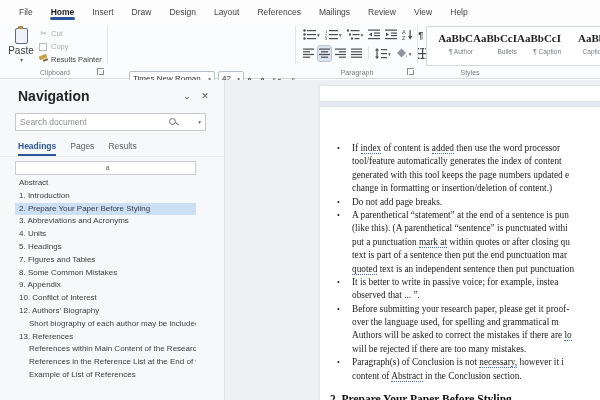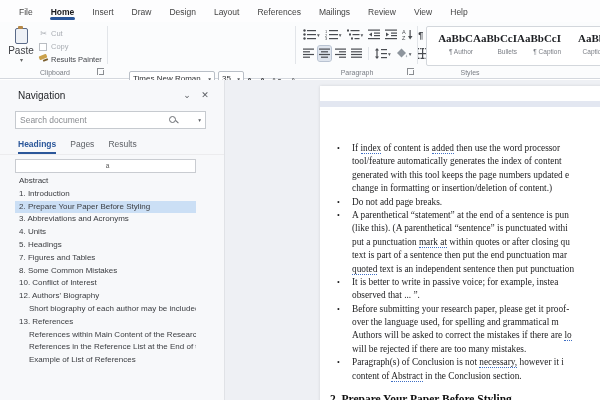--- a/index.html
+++ b/index.html
@@ -79,21 +79,21 @@
   .style-item { width:44px; text-align:right; padding-top:2px; cursor:default; flex:none; }
   .style-preview { font-family:"Liberation Serif",serif; font-size:11px; font-weight:bold; color:#1d1f23; line-height:14px; white-space:nowrap; }
   .style-name { font-size:6.5px; color:#7a7e85; margin-top:3px; white-space:nowrap; }
 
   
   #main { position:absolute; top:80px; left:0; right:0; bottom:0; background:#eef0f4; display:flex; }
 
   
   #navpane { width:225px; height:100%; background:#f7f8fa; border-right:1px solid #e0e2e6; position:relative; flex:none; }
   #nav-header { display:flex; align-items:center; padding:8px 10px 2px 18px; }
-  #nav-title { font-size:10px; font-weight:normal; color:#232529; flex:1; }
+  #nav-title { font-size:14px; font-weight:bold; color:#232529; flex:1; }
   .nav-hbtn { width:18px; height:14px; text-align:center; font-size:9px; color:#5b5e63; line-height:14px; }
   #nav-search { margin:7px 18px 0 15px; height:18px; background:#fff; border:1px solid #c6cacf; display:flex; align-items:center; padding:0 4px;gap:17px; }
   #nav-search input { border:none; outline:none; flex:1; font-size:8.5px; color:#333; background:transparent; font-family:"Liberation Sans",sans-serif; }
   #nav-search input::placeholder { color:#8a8d92; }
   .mag-ic { position:relative; width:9px; height:9px; margin-right:2px; }
   .mag-ic::before { content:""; position:absolute; left:0; top:0; width:5px; height:5px; border:1.2px solid #6b6e73; border-radius:50%; }
   .mag-ic::after { content:""; position:absolute; left:5.5px; top:5.5px; width:3.5px; height:1.2px; background:#6b6e73; transform:rotate(45deg); }
   #nav-tabs { display:flex; gap:14px; padding:10px 0 0 18px; border-bottom:1px solid #ececee; }
   .ntab { font-size:8.5px; color:#5f6playing267; padding-bottom:5px; position:relative; color:#5f6267; }
   .ntab.active { color:#2b579a; font-weight:bold; }
@@ -160,21 +160,21 @@
   </div>
   <div class="gsep" style="left:107px"></div>
 
   <div class="grp" id="g-font">
     <div class="frow1">
       <div class="combo" id="font-name">
         <span>Times New Roman</span>
         <span class="dd">▾</span>
       </div>
       <div class="combo" id="font-size">
-        <span>35</span>
+        <span>42</span>
         <span class="dd">▾</span>
       </div>
       <span class="fbtn">
           <span class="grow-ic">A</span>
           <span class="mini">ˆ</span>
         </span>
       <span class="fbtn">
           <span class="shrink-ic">A</span>
           <span class="mini">ˇ</span>
         </span>
@@ -382,20 +382,21 @@
     <div id="nav-list">
         <div class="nav-item boxed"><span>a</span></div>
         <div class="nav-item"><span>Abstract</span></div>
         <div class="nav-item"><span>1. Introduction</span></div>
         <div class="nav-item selected"><span>2. Prepare Your Paper Before Styling</span></div>
         <div class="nav-item"><span>3. Abbreviations and Acronyms</span></div>
         <div class="nav-item"><span>4. Units</span></div>
         <div class="nav-item"><span>5. Headings</span></div>
         <div class="nav-item"><span>7. Figures and Tables</span></div>
         <div class="nav-item"><span>8. Some Common Mistakes</span></div>
+        <div class="nav-item"><span>9. Appendix</span></div>
         <div class="nav-item"><span>10. Conflict of Interest</span></div>
         <div class="nav-item"><span>12. Authors' Biography</span></div>
         <div class="nav-item sub"><span>Short biography of each author may be included...</span></div>
         <div class="nav-item"><span>13. References</span></div>
         <div class="nav-item sub"><span>References within Main Content of the Research P...</span></div>
         <div class="nav-item sub"><span>References in the Reference List at the End of the...</span></div>
         <div class="nav-item sub"><span>Example of List of References</span></div>
       </div>
   </div>
 

